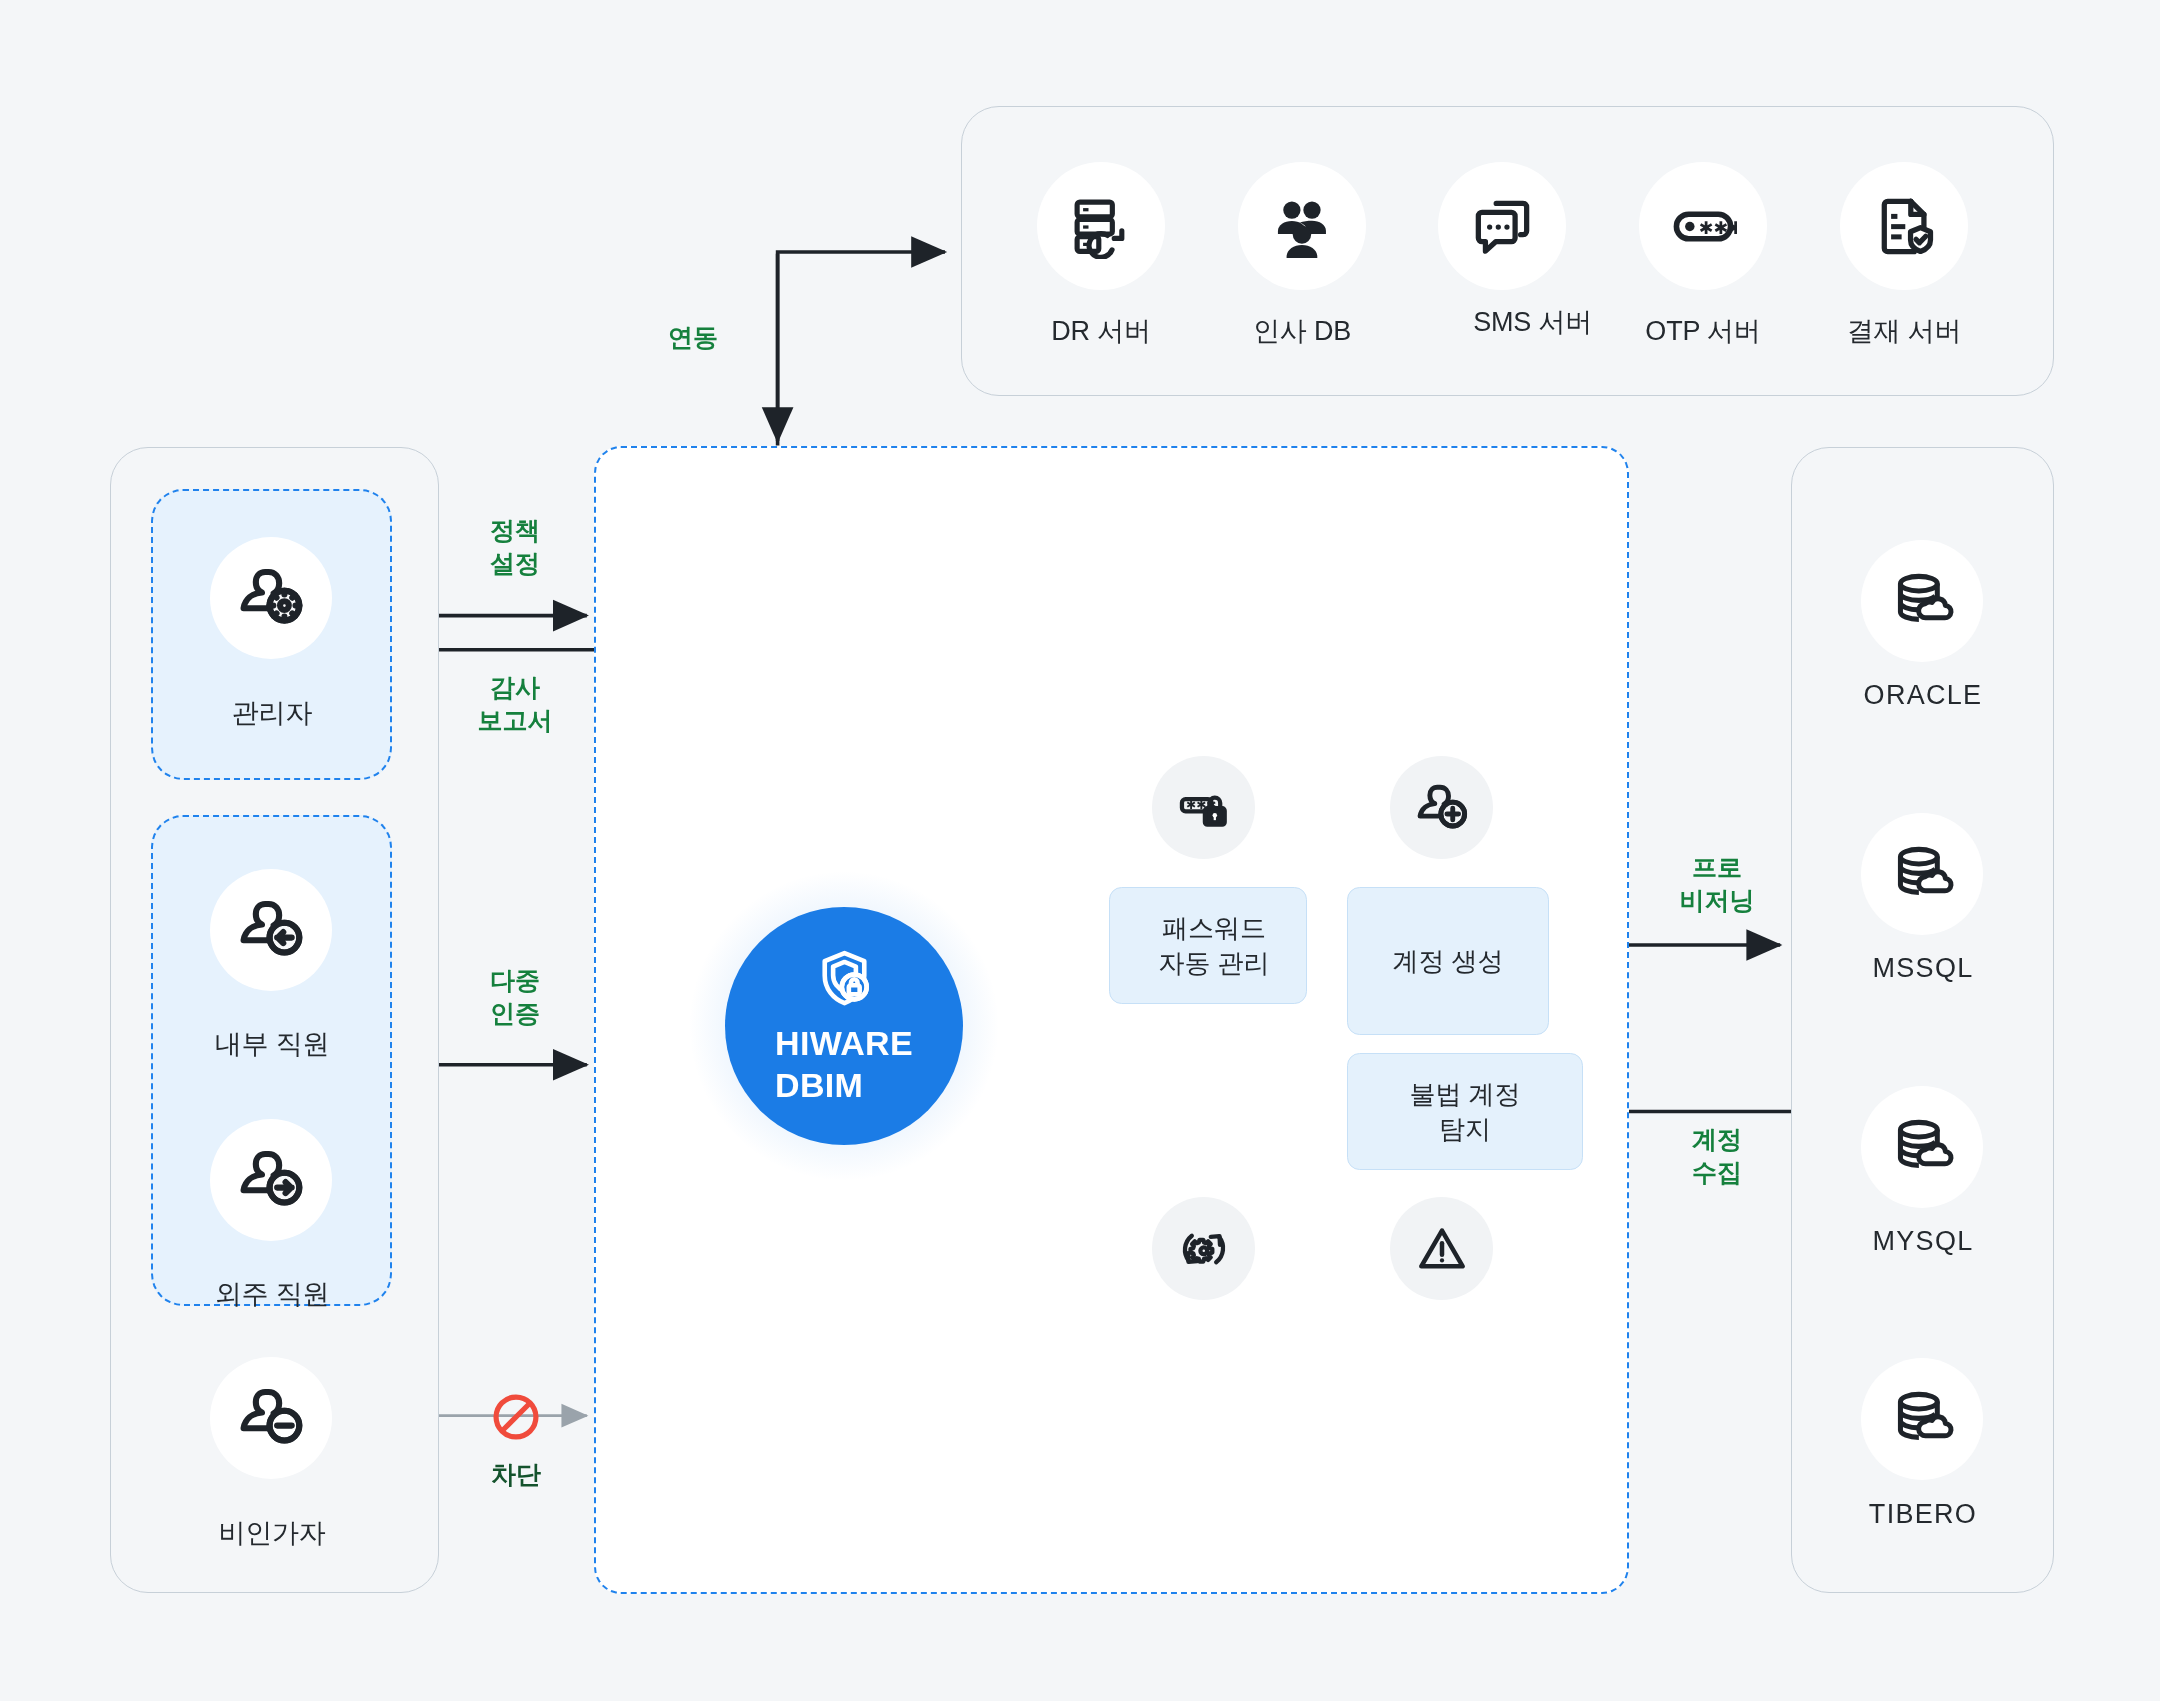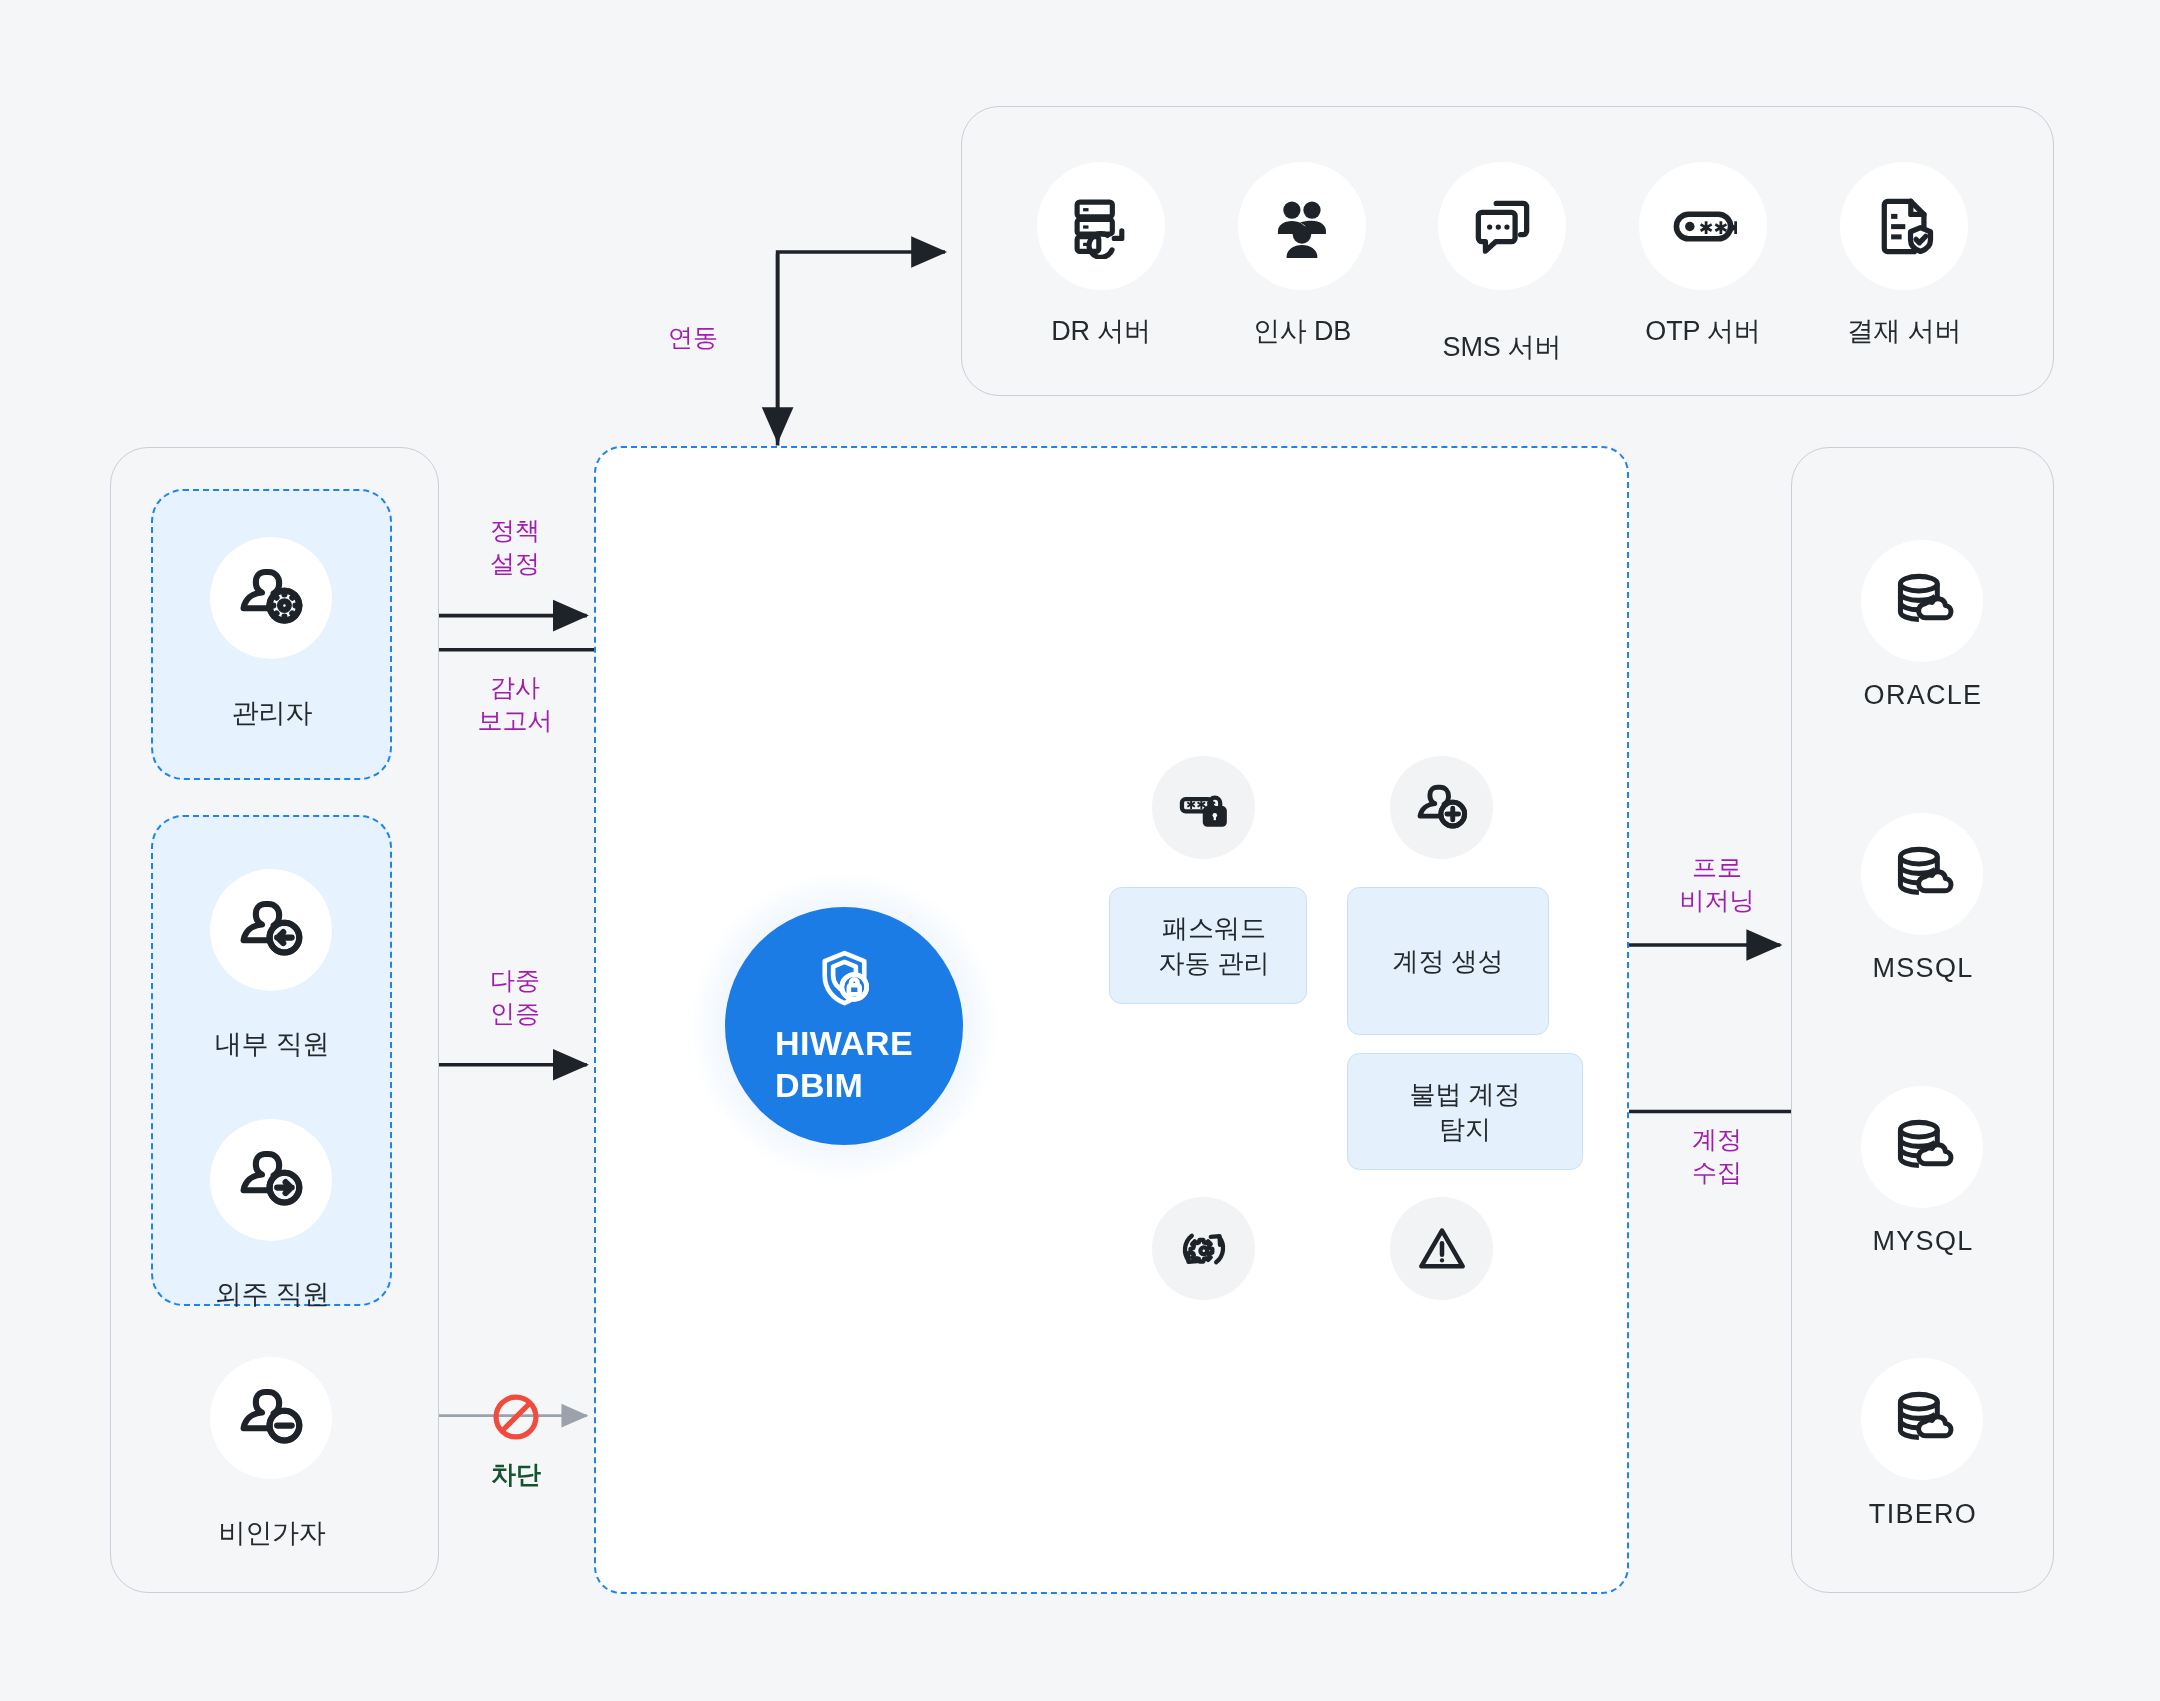--- a/index.html
+++ b/index.html
@@ -60,23 +60,23 @@
     color:#24292e;
     font-size:27px;
     letter-spacing:1.3px;
     white-space:nowrap;
   }
 
   
   .flow-label{
     position:absolute;
     text-align:center;
-    color:#a21caf;
+    color:#15803d;
     font-size:25px;
-    font-weight:normal;
+    font-weight:bold;
     line-height:1.32;
     white-space:pre-line;
   }
   .flow-label.grey{color:#14532d;font-weight:bold;}
 
   
   .hub-glow{
     position:absolute;
     border-radius:50%;
     background:radial-gradient(circle closest-side,
@@ -188,21 +188,21 @@
     <span>
       <svg width="63" height="63" viewBox="0 0 24 24" fill="none" stroke="#1e2329" stroke-width="2" stroke-linecap="round" stroke-linejoin="round">
         <path d="M9.6 3.2h10.2a1.4 1.4 0 0 1 1.4 1.4v9.1a1.4 1.4 0 0 1-1.4 1.4h-.9"></path>
         <path d="M15.4 6.6H4.2a1.4 1.4 0 0 0-1.4 1.4v8.4a1.4 1.4 0 0 0 1.4 1.4h1.3v3.6l3.9-3.6h6a1.4 1.4 0 0 0 1.4-1.4V8a1.4 1.4 0 0 0-1.4-1.4z"></path>
         <circle cx="7.1" cy="12.2" r="1" fill="#1e2329" stroke="none"></circle>
         <circle cx="10.4" cy="12.2" r="1" fill="#1e2329" stroke="none"></circle>
         <circle cx="13.7" cy="12.2" r="1" fill="#1e2329" stroke="none"></circle>
       </svg>
     </span>
   </div>
-  <div class="node-label" style="left:1412px;top:329px;width:180px;">SMS 서버</div>
+  <div class="node-label" style="left:1412px;top:304px;width:180px;text-align:right;">SMS 서버</div>
 
   <div class="bubble" style="left:1639px;top:162px;width:128px;height:128px;">
     <span>
       <svg width="67" height="67" viewBox="0 0 24 24" fill="none" stroke="#1e2329" stroke-width="2">
         <rect x="2.3" y="7.6" width="19.4" height="8.8" rx="4.4"></rect>
         <circle cx="7.1" cy="12" r="1.7" fill="#1e2329" stroke="none"></circle>
         <text x="10.3" y="14.6" font-size="6.3" font-family="DejaVu Sans, sans-serif" fill="#1e2329" stroke="none">✱✱✱</text>
       </svg>
     </span>
   </div>

